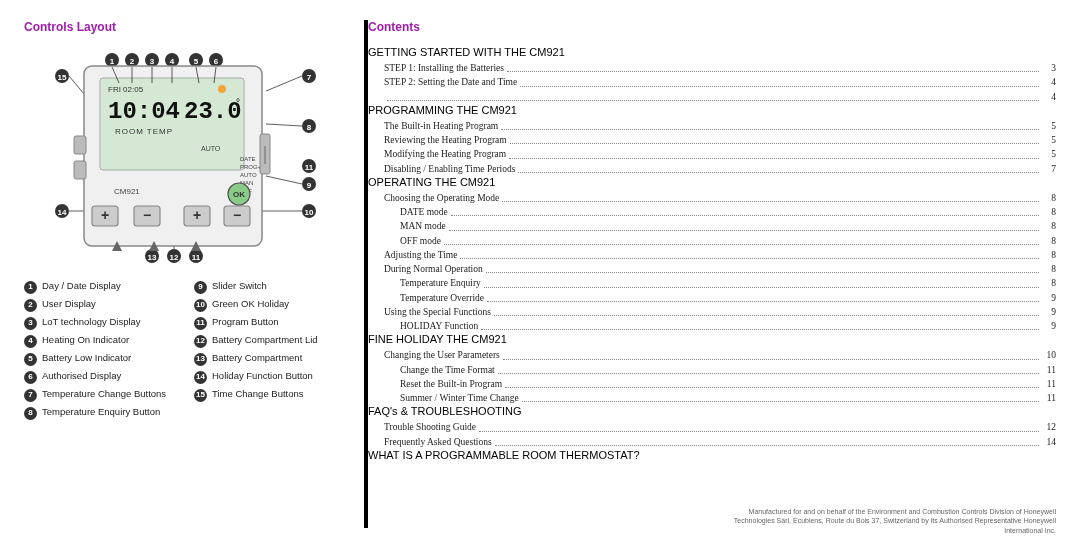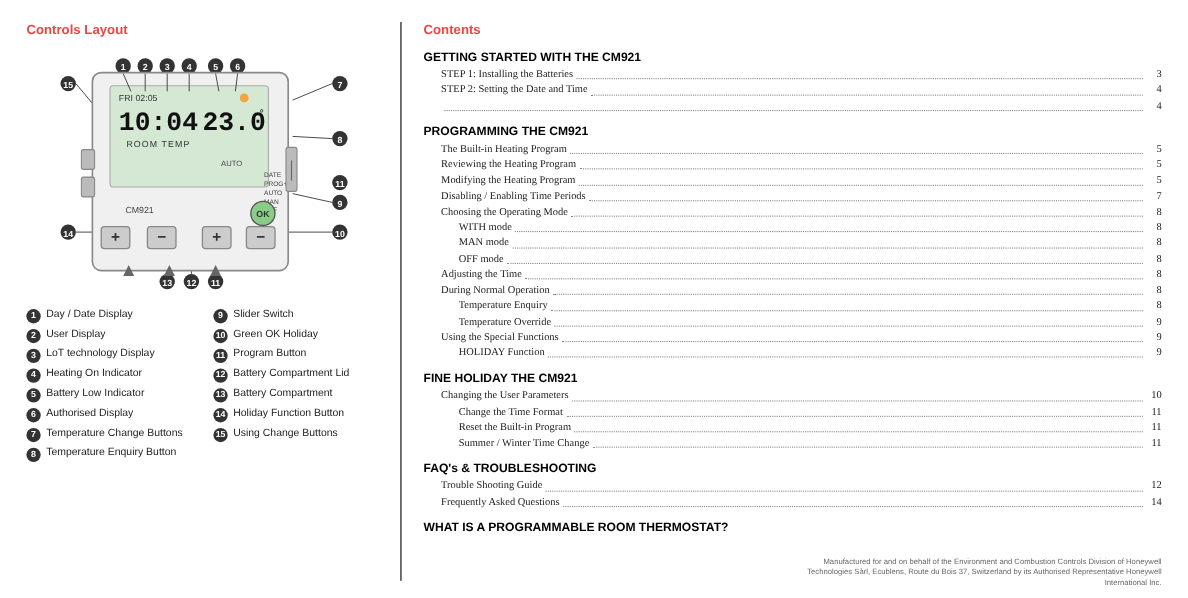--- a/index.html
+++ b/index.html
@@ -18,28 +18,27 @@
       height: 544px;
       padding: 20px 24px 16px 24px;
     }
     .left-section {
       width: 340px;
       flex-shrink: 0;
       padding-right: 20px;
     }
     .right-section {
       flex: 1;
-      padding-left: 20px;
-      border-left: 1px solid #000000;
+      border-left: 4px solid #000000;
     }
     .section-title {
       font-size: 12px;
       font-weight: bold;
       margin-bottom: 12px;
-      color: #ef4444;
+      color: #a21caf;
     }
     
     .device-container {
       position: relative;
       width: 280px;
       height: 220px;
       margin: 10px auto 14px auto;
     }
     
     .legend-grid {
@@ -66,23 +65,22 @@
       display: flex;
       align-items: center;
       justify-content: center;
       font-weight: bold;
       flex-shrink: 0;
       margin-top: 1px;
     }
     
     .contents-section-heading {
       font-size: 11px;
-      font-weight: bold;
+      font-weight: normal;
       color: #000;
-      margin-top: 10px;
       margin-bottom: 3px;
     }
     .contents-section-heading:first-child {
       margin-top: 0;
     }
     .toc-entry {
       display: flex;
       justify-content: space-between;
       font-size: 9.5px;
       color: #222;
@@ -294,21 +292,21 @@
       <div class="legend-item">
         <div class="legend-num">14</div>
         <span>Holiday Function Button</span>
       </div>
       <div class="legend-item">
         <div class="legend-num">7</div>
         <span>Temperature Change Buttons</span>
       </div>
       <div class="legend-item">
         <div class="legend-num">15</div>
-        <span>Using Change Buttons</span>
+        <span>Time Change Buttons</span>
       </div>
       <div class="legend-item">
         <div class="legend-num">8</div>
         <span>Temperature Enquiry Button</span>
       </div>
     </div>
   </div>
 
   <div class="right-section">
     <div class="section-title">Contents</div>
@@ -344,27 +342,28 @@
       <span>Modifying the Heating Program</span>
       <span class="toc-dots"></span>
       <span class="toc-page">5</span>
     </div>
     <div class="toc-entry">
       <span>Disabling / Enabling Time Periods</span>
       <span class="toc-dots"></span>
       <span class="toc-page">7</span>
     </div>
 
+    <div class="contents-section-heading">OPERATING THE CM921</div>
     <div class="toc-entry">
       <span>Choosing the Operating Mode</span>
       <span class="toc-dots"></span>
       <span class="toc-page">8</span>
     </div>
     <div class="toc-entry" style="padding-left:32px">
-      <span>WITH mode</span>
+      <span>DATE mode</span>
       <span class="toc-dots"></span>
       <span class="toc-page">8</span>
     </div>
     <div class="toc-entry" style="padding-left:32px">
       <span>MAN mode</span>
       <span class="toc-dots"></span>
       <span class="toc-page">8</span>
     </div>
     <div class="toc-entry" style="padding-left:32px">
       <span>OFF mode</span>

